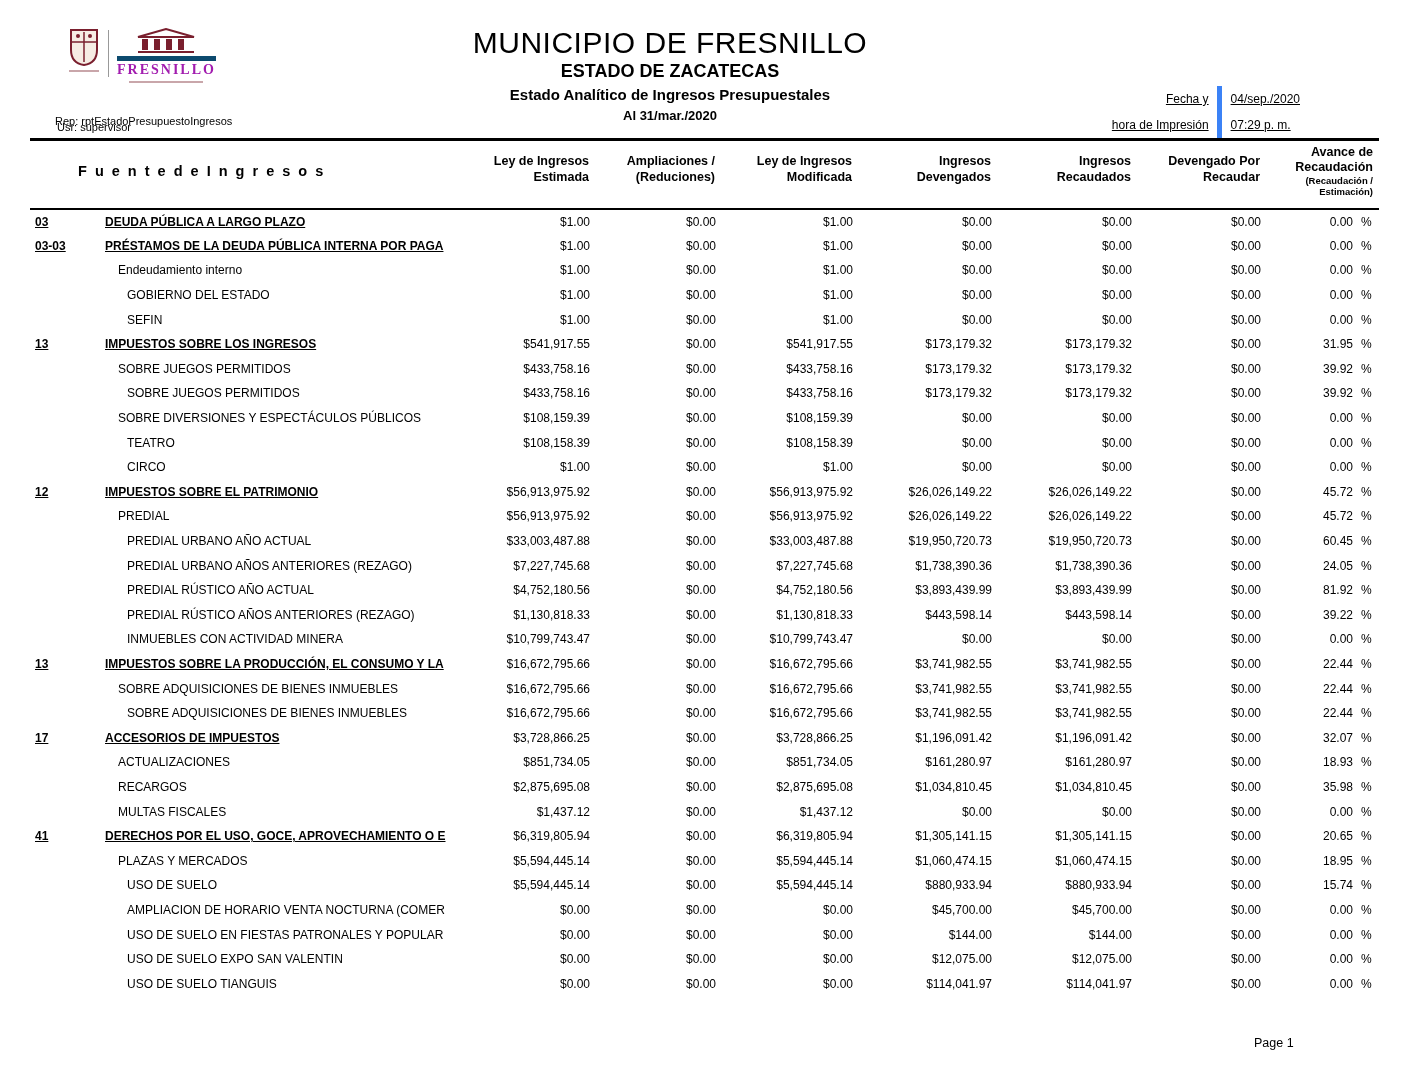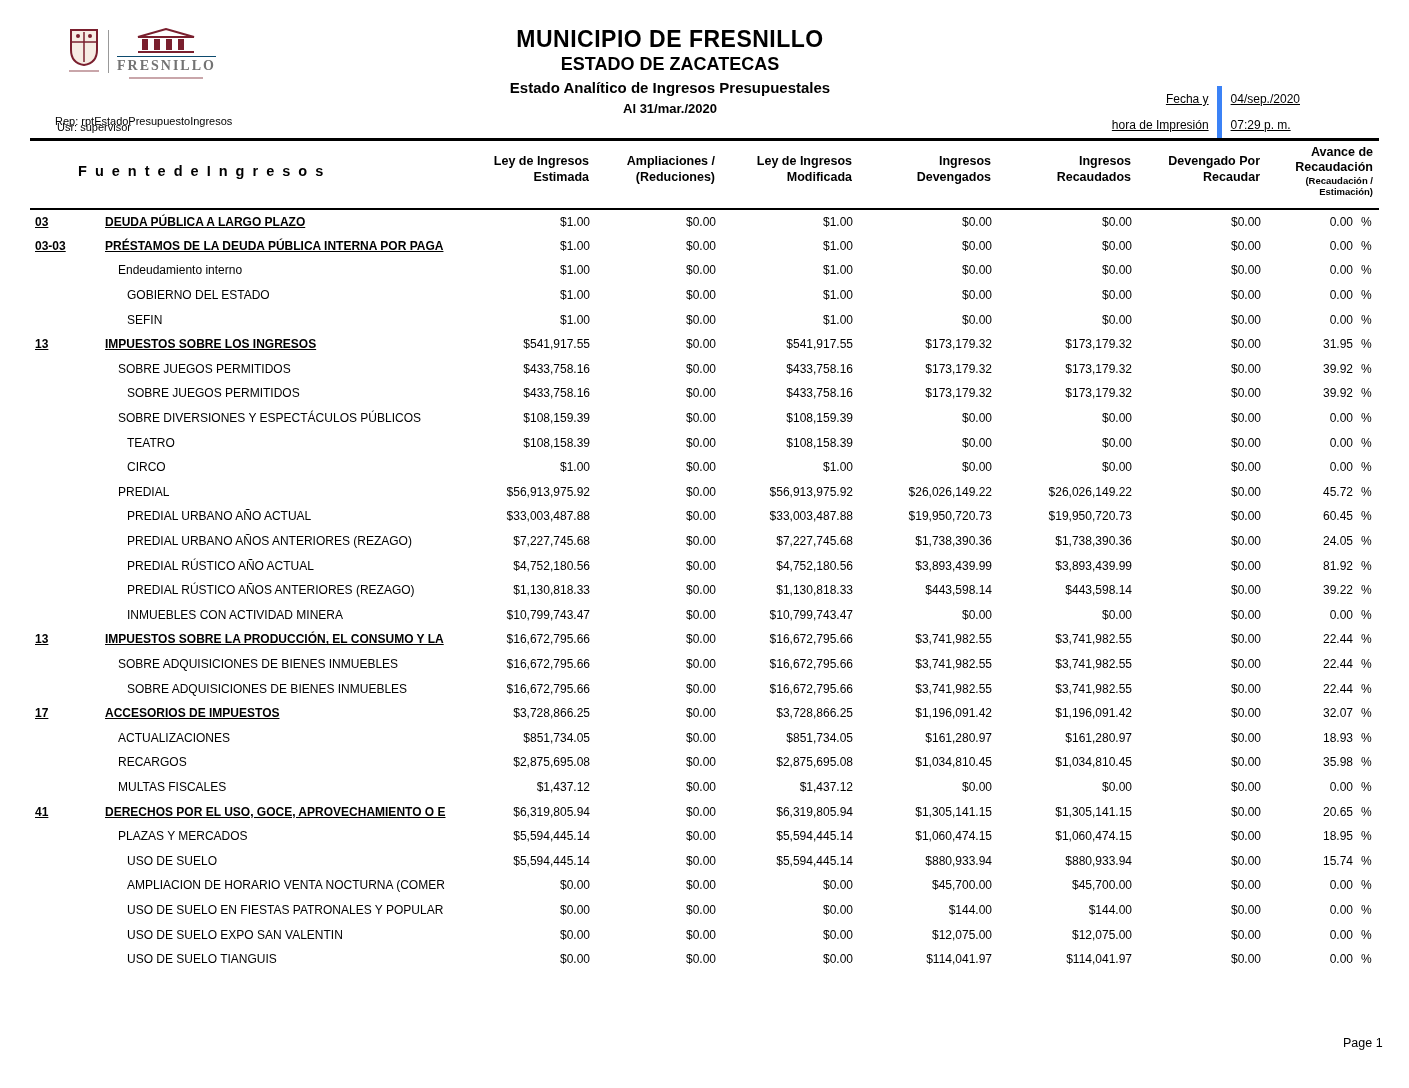--- a/index.html
+++ b/index.html
@@ -9,33 +9,33 @@
     width: 1409px;
     height: 1088px;
     background: #ffffff;
     font-family: "Liberation Sans", sans-serif;
     color: #000;
     overflow: hidden;
   }
 
   
   .titles { position: absolute; top: 26px; left: 0; width: 1340px; text-align: center; }
-  .t1 { font-size: 23px; font-weight: bold; letter-spacing: 0.5px; }
+  .t1 { font-size: 30px; font-weight: normal; letter-spacing: 0.5px; }
   .t2 { font-size: 18px; font-weight: bold; margin-top: 1px; }
   .t3 { font-size: 15px; font-weight: bold; margin-top: 4px; }
   .t4 { font-size: 13px; font-weight: bold; margin-top: 5px; }
 
   
   .logo { position: absolute; top: 28px; left: 68px; display: flex; align-items: stretch; }
   .logo-divider { width: 1px; background: #999; margin: 2px 8px 6px 8px; }
   .logo-right { display: flex; flex-direction: column; align-items: center; }
   .logo-text {
     font-family: "Liberation Serif", serif;
     font-weight: bold; font-size: 14px; letter-spacing: 2px;
-    color: #737373; border-top: 1px solid #0c4a6e; padding-top: 1px; margin-top: 2px;
+    color: #a21caf; border-top: 5px solid #0c4a6e; padding-top: 1px; margin-top: 2px;
   }
   .logo-tagline-bar { width: 74px; height: 2px; background: #c9a6aa; margin-top: 3px; }
   .crest-tag { width: 30px; height: 2px; background: #c9a6aa; margin-top: 2px; }
   .logo-left { display: flex; flex-direction: column; align-items: center; }
 
   
   .repline { position: absolute; left: 55px; top: 115px; font-size: 11px; }
   .usrline { position: absolute; left: 57px; top: 121px; font-size: 11px; }
 
   
@@ -59,21 +59,21 @@
   td.code { padding-left: 5px; }
   td.label { }
   td.label.lvl0 { padding-left: 3px; }
   td.label.lvl1 { padding-left: 16px; }
   td.label.lvl2 { padding-left: 25px; }
   td.num { text-align: right; padding-right: 1px; }
   td.pct { text-align: left; padding-left: 7px; font-size: 12px; }
   .bu { font-weight: bold; text-decoration: underline; }
 
   
-  .page-num { position: absolute; left: 1343px; top: 1036px; font-size: 12.5px; }
+  .page-num { position: absolute; left: 1254px; top: 1036px; font-size: 12.5px; }
 </style>
 </head>
 <body>
 
 <div class="page">
 
   <div class="logo">
     <div class="logo-left">
       <svg width="32" height="40" viewBox="0 0 32 40">
         <path d="M3 2 h26 v20 q0 13 -13 15 q-13 -2 -13 -15 z" fill="#f6ece4" stroke="#7a1f2e" stroke-width="2"></path>
@@ -297,33 +297,45 @@
           <td class="num">$1.00</td>
           <td class="num">$0.00</td>
           <td class="num">$1.00</td>
           <td class="num">$0.00</td>
           <td class="num">$0.00</td>
           <td class="num">$0.00</td>
           <td class="num">0.00</td>
           <td class="pct">%</td>
         </tr>
         <tr>
-          <td class="code"></td>
-          <td class="label lvl1">PREDIAL</td>
+          <td class="code"><span class="bu">12</span></td>
+          <td class="label lvl0"><span class="bu">IMPUESTOS SOBRE EL PATRIMONIO</span></td>
           <td class="num">$56,913,975.92</td>
           <td class="num">$0.00</td>
           <td class="num">$56,913,975.92</td>
           <td class="num">$26,026,149.22</td>
           <td class="num">$26,026,149.22</td>
           <td class="num">$0.00</td>
           <td class="num">45.72</td>
           <td class="pct">%</td>
         </tr>
         <tr>
           <td class="code"></td>
+          <td class="label lvl1">PREDIAL</td>
+          <td class="num">$56,913,975.92</td>
+          <td class="num">$0.00</td>
+          <td class="num">$56,913,975.92</td>
+          <td class="num">$26,026,149.22</td>
+          <td class="num">$26,026,149.22</td>
+          <td class="num">$0.00</td>
+          <td class="num">45.72</td>
+          <td class="pct">%</td>
+        </tr>
+        <tr>
+          <td class="code"></td>
           <td class="label lvl2">PREDIAL URBANO AÑO ACTUAL</td>
           <td class="num">$33,003,487.88</td>
           <td class="num">$0.00</td>
           <td class="num">$33,003,487.88</td>
           <td class="num">$19,950,720.73</td>
           <td class="num">$19,950,720.73</td>
           <td class="num">$0.00</td>
           <td class="num">60.45</td>
           <td class="pct">%</td>
         </tr>

